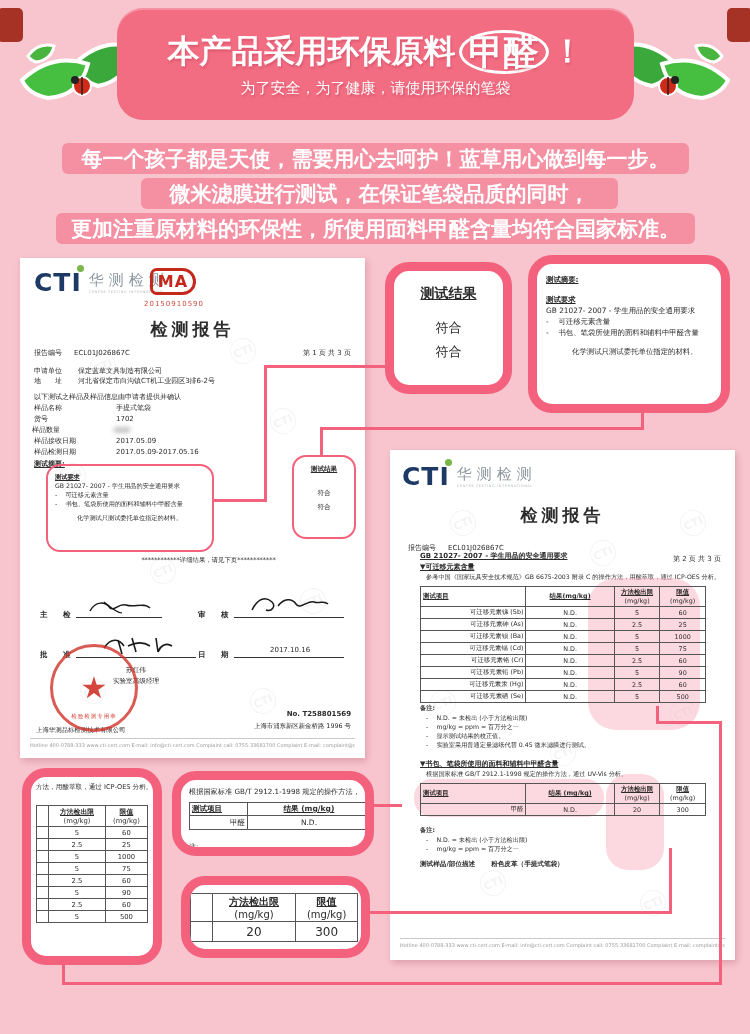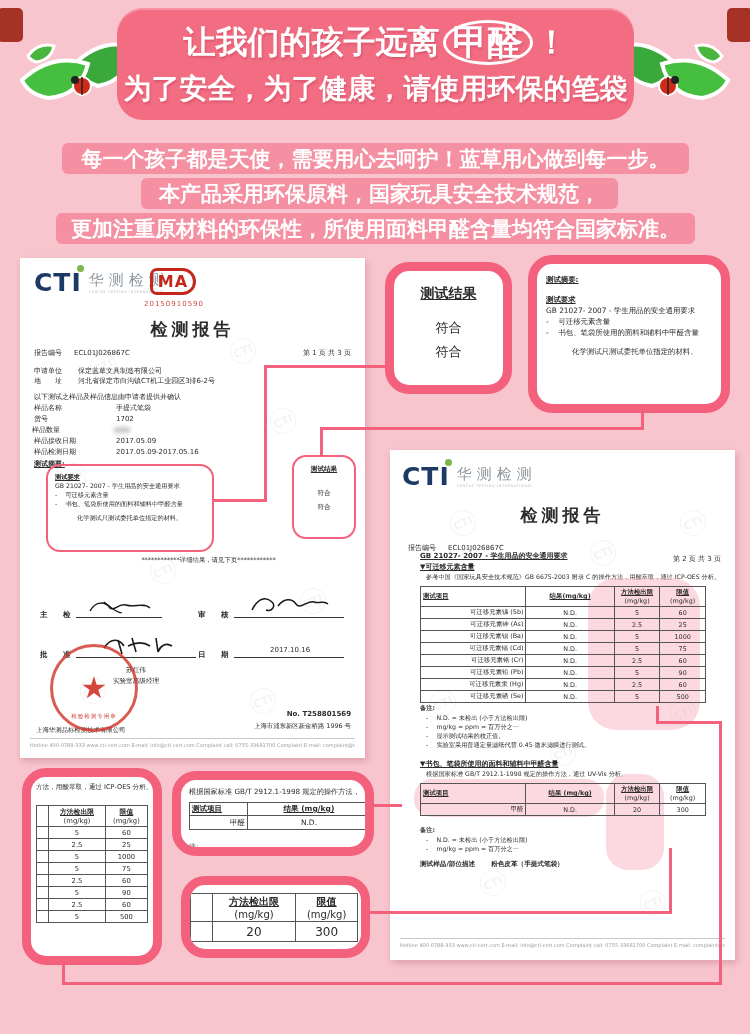--- a/index.html
+++ b/index.html
@@ -10,21 +10,21 @@
   
   .corner-sq{position:absolute;width:26px;height:34px;background:#a63226;border-radius:5px;top:8px;}
 
   
   #banner{position:absolute;left:117px;top:8px;width:517px;height:112px;background:#f26c82;
           border-radius:26px;display:flex;flex-direction:column;align-items:center;justify-content:center;gap:5px;
           box-shadow:0 2px 0 rgba(255,255,255,.25) inset;}
   .b-title{color:#fff;font-weight:bold;font-size:32px;white-space:nowrap;display:flex;align-items:center;
            text-shadow:1px 2px 2px rgba(160,30,50,.25);}
   .b-circled{border:3px solid #fff;border-radius:50%;padding:1px 7px;font-size:35px;margin:0 3px;line-height:1.05;}
-  .b-sub{color:#fff;font-weight:bold;font-size:28px;white-space:nowrap;text-shadow:1px 2px 2px rgba(160,30,50,.25);}
+  .b-sub{color:#fff;font-weight:normal;font-size:15px;white-space:nowrap;text-shadow:1px 2px 2px rgba(160,30,50,.25);}
 
   
   .strip{position:absolute;height:31px;background:#f58fa2;border-radius:6px;color:#fff;font-weight:bold;
          font-size:21px;display:flex;align-items:center;justify-content:center;white-space:nowrap;}
 
   
   .cert{position:absolute;background:#fff;box-shadow:2px 3px 7px rgba(150,60,80,.28);color:#2b2b2b;}
   #cert1{left:20px;top:258px;width:345px;height:500px;}
   #cert2{left:390px;top:450px;width:345px;height:510px;}
   .abs{position:absolute;}
@@ -119,29 +119,29 @@
     <path d="M12 22 Q22 8 38 12 Q35 26 20 28 Q14 26 12 22Z" fill="#49b53f" stroke="#fff" stroke-width="3"></path>
     <path d="M58 30 Q88 2 118 14 Q112 46 82 52 Q64 46 58 30Z" fill="#3aa83a" stroke="#fff" stroke-width="4"></path>
     <path d="M6 46 Q36 18 72 30 Q64 62 32 64 Q12 60 6 46Z" fill="#46bf41" stroke="#fff" stroke-width="4"></path>
     <circle cx="66" cy="52" r="9" fill="#cf2a18" stroke="#fff" stroke-width="2"></circle>
     <circle cx="59" cy="46" r="4" fill="#222"></circle>
     <line x1="66" y1="43" x2="66" y2="61" stroke="#222" stroke-width="1.5"></line>
   </svg>
 
   <div id="banner">
     <div class="b-title">
-      <span>让我们的孩子远离</span>
+      <span>本产品采用环保原料</span>
       <span class="b-circled">甲醛</span>
       <span>！</span>
     </div>
     <div class="b-sub">为了安全，为了健康，请使用环保的笔袋</div>
   </div>
 
   <div class="strip" style="left:62px;top:143px;width:627px;">每一个孩子都是天使，需要用心去呵护！蓝草用心做到每一步。</div>
-  <div class="strip" style="left:141px;top:178px;width:477px;">本产品采用环保原料，国家玩具安全技术规范，</div>
+  <div class="strip" style="left:141px;top:178px;width:477px;">微米滤膜进行测试，在保证笔袋品质的同时，</div>
   <div class="strip" style="left:56px;top:213px;width:639px;">更加注重原材料的环保性，所使用面料甲醛含量均符合国家标准。</div>
 
   <div id="cert1" class="cert">
     <div class="wm" style="left:70px;top:95px;">CTI</div>
     <div class="wm" style="left:210px;top:80px;">CTI</div>
     <div class="wm" style="left:40px;top:205px;">CTI</div>
     <div class="wm" style="left:250px;top:150px;">CTI</div>
     <div class="wm" style="left:130px;top:300px;">CTI</div>
     <div class="wm" style="left:280px;top:330px;">CTI</div>
     <div class="wm" style="left:60px;top:420px;">CTI</div>

